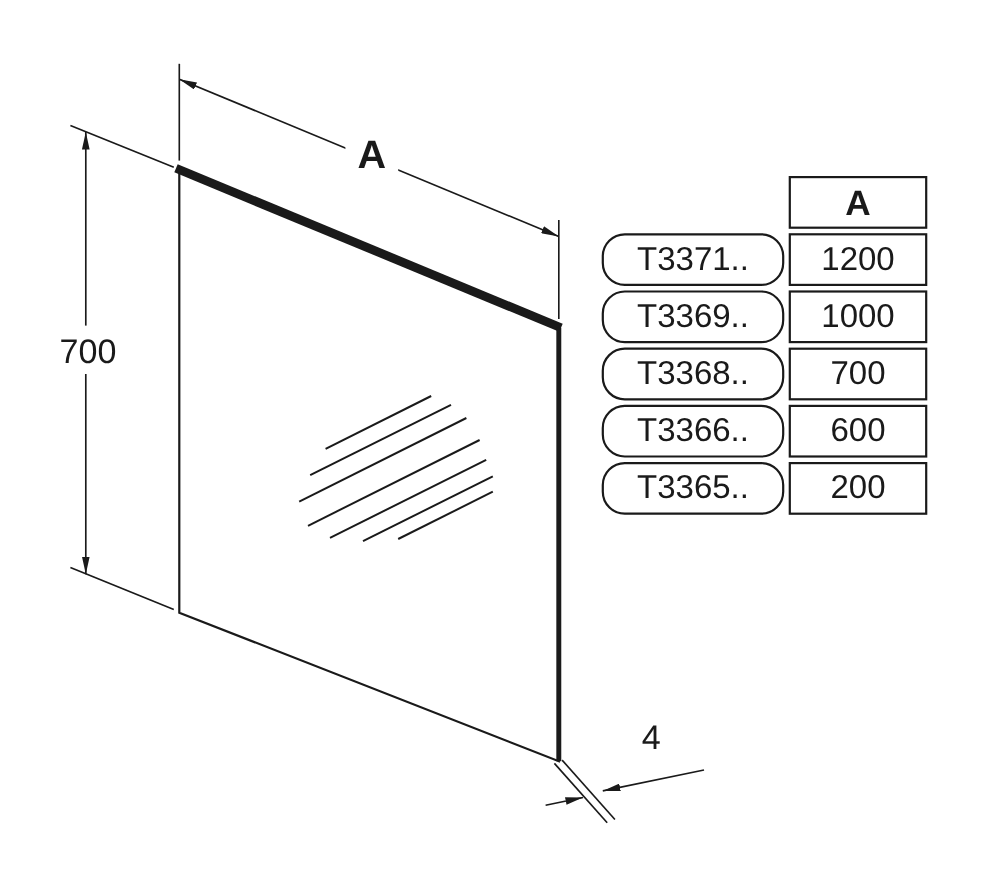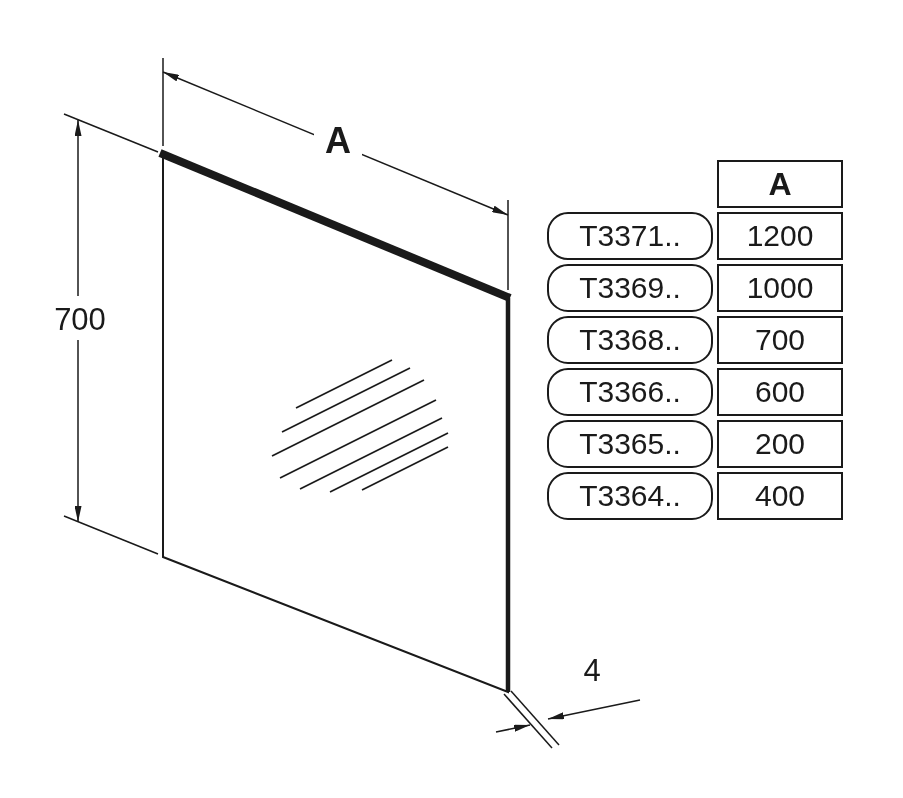--- a/index.html
+++ b/index.html
@@ -136,21 +136,17 @@
           <td class="val-col">700</td>
         </tr>
         <tr>
           <td class="code-col">T3366..</td>
           <td class="val-col">600</td>
         </tr>
         <tr>
           <td class="code-col">T3365..</td>
           <td class="val-col">200</td>
         </tr>
-        <tr>
-          <td class="code-col">T3364..</td>
-          <td class="val-col">400</td>
-        </tr>
       </tbody>
     </table>
   </div>
 
 </div>
 
 </body></html>

